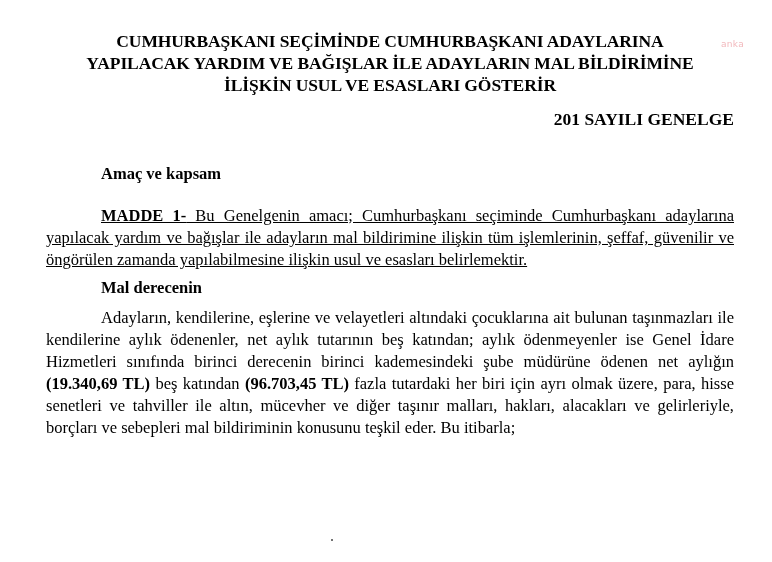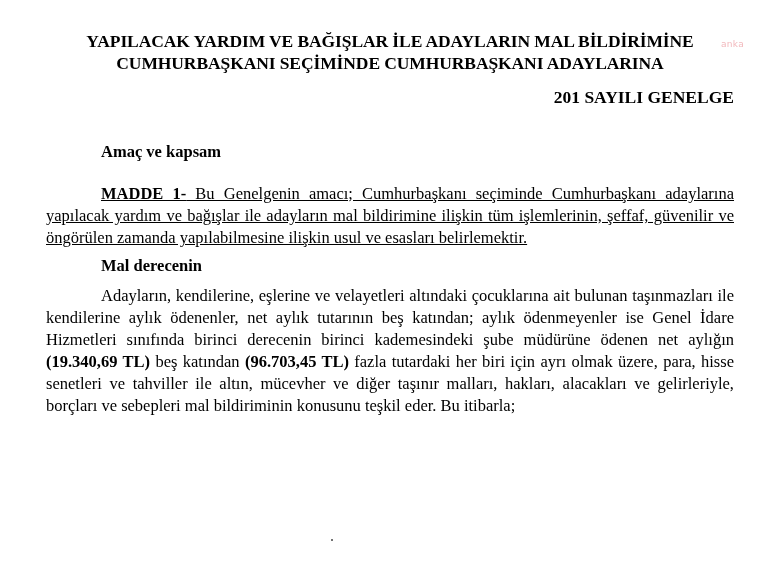--- a/index.html
+++ b/index.html
@@ -19,22 +19,23 @@
   .watermark { position:absolute; left:721px; top:39px; font-family:"DejaVu Sans",sans-serif; font-size:9px; color:#f2b8bc; letter-spacing:0.3px; }
   .dot { position:absolute; left:331px; top:539px; width:2px; height:2px; background:#444; border-radius:1px; }
 </style>
 </head>
 <body>
 
 <div class="watermark">anka</div>
 
 <div class="page">
   <h1 class="title">
+    <span class="title-line">CUMHURBAŞKANI SEÇİMİNDE CUMHURBAŞKANI ADAYLARINA</span>
     <span class="title-line" style="margin-left:-12px;margin-right:-12px;">YAPILACAK YARDIM VE BAĞIŞLAR İLE ADAYLARIN MAL BİLDİRİMİNE</span>
-    <span class="title-line">CUMHURBAŞKANI SEÇİMİNDE CUMHURBAŞKANI ADAYLARINA</span>
+    <span class="title-line">İLİŞKİN USUL VE ESASLARI GÖSTERİR</span>
   </h1>
   <div class="subtitle">201 SAYILI GENELGE</div>
 
   <div class="heading h1">Amaç ve kapsam</div>
   <p class="p1"><b>MADDE 1-</b><span> Bu Genelgenin amacı; Cumhurbaşkanı seçiminde Cumhurbaşkanı adaylarına yapılacak yardım ve bağışlar ile adayların mal bildirimine ilişkin tüm işlemlerinin, şeffaf, güvenilir ve öngörülen zamanda yapılabilmesine ilişkin usul ve esasları belirlemektir.</span></p>
 
   <div class="heading h2">Mal derecenin</div>
 
   <p class="p3"><span>Adayların, kendilerine, eşlerine ve velayetleri altındaki çocuklarına ait bulunan taşınmazları ile kendilerine aylık ödenenler, net aylık tutarının beş katından; aylık ödenmeyenler ise Genel İdare Hizmetleri sınıfında birinci derecenin birinci kademesindeki şube müdürüne ödenen net aylığın </span><b>(19.340,69 TL)</b><span> beş katından </span><b>(96.703,45 TL)</b><span> fazla tutardaki her biri için ayrı olmak üzere, para, hisse senetleri ve tahviller ile altın, mücevher ve diğer taşınır malları, hakları, alacakları ve gelirleriyle, borçları ve sebepleri mal bildiriminin konusunu teşkil eder. Bu itibarla;</span></p>
 </div>

